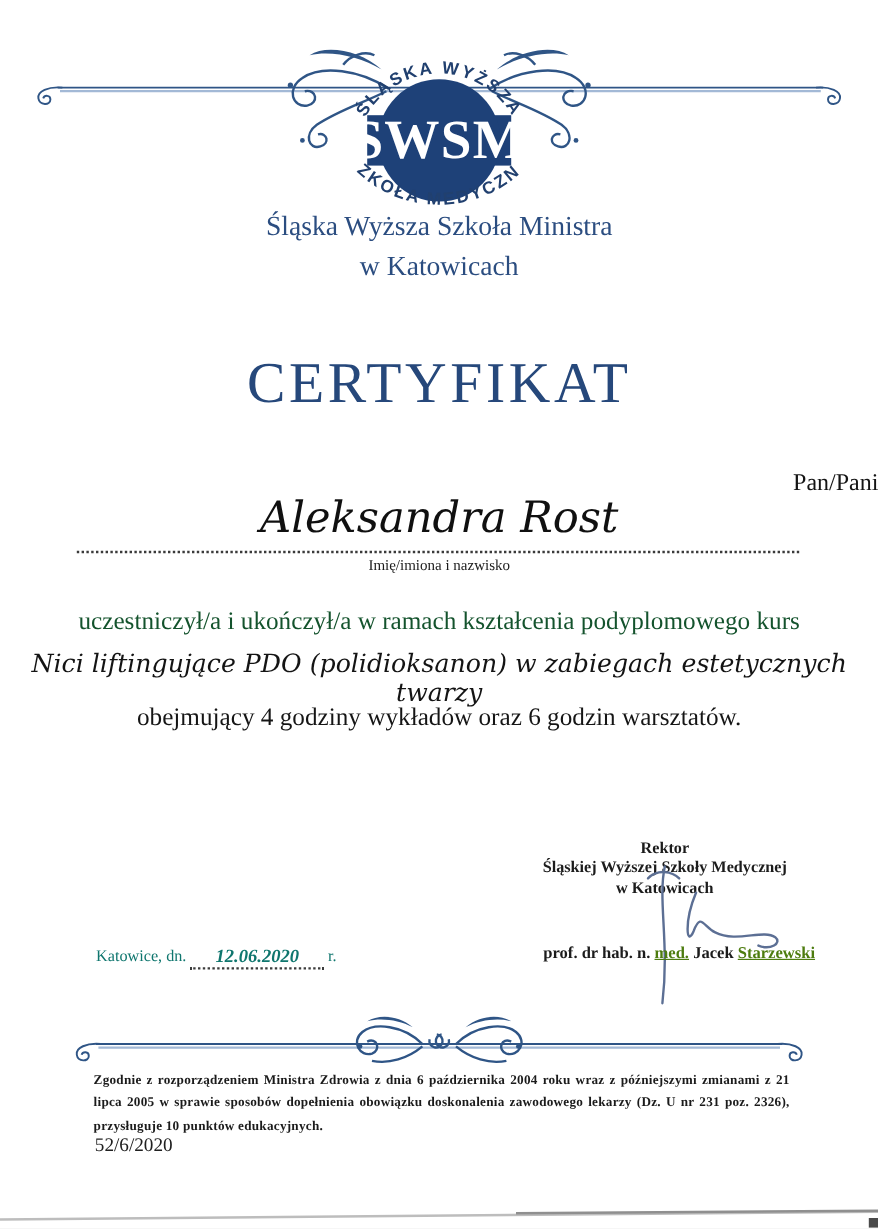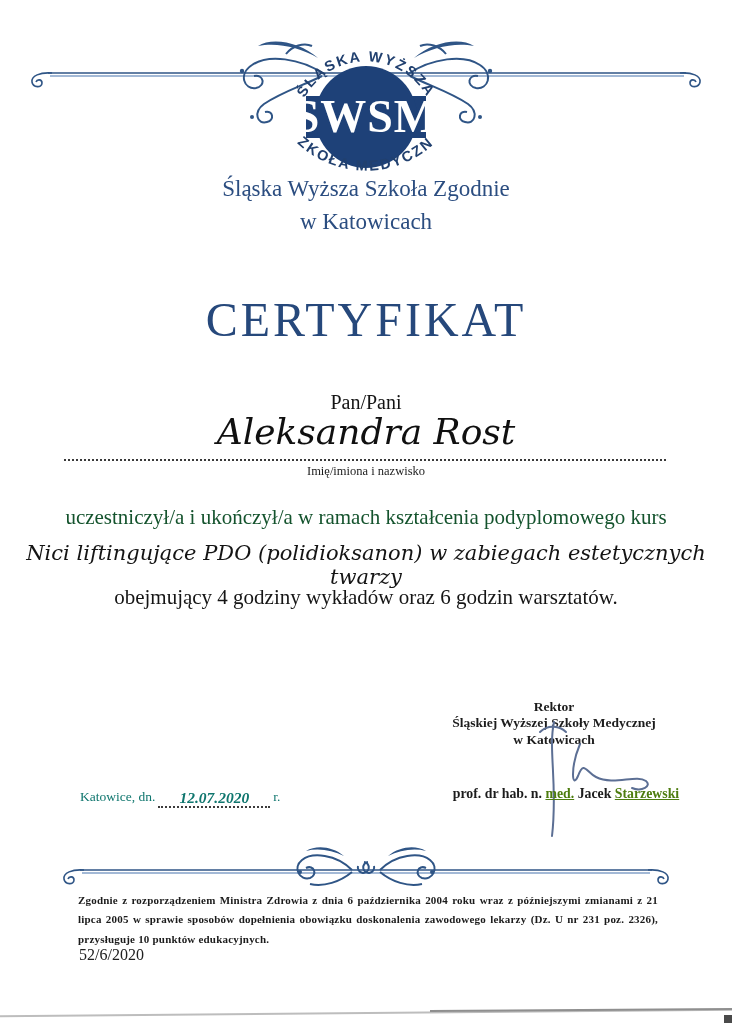--- a/index.html
+++ b/index.html
@@ -39,21 +39,21 @@
     color: #2b4d80;
   }
   .cert-title {
     top: 292px;
     margin: 0;
     font-size: 48px;
     font-weight: normal;
     letter-spacing: 3px;
     color: #26487b;
   }
-  .salutation { top: 391px; font-size: 20px; color: #141414; }
+  .salutation { top: 391px; font-size: 20px; color: #141414; text-align: right; }
   .recipient-name {
     top: 411px;
     font-family: "DejaVu Serif", serif;
     font-style: italic;
     font-size: 36px;
     color: #101010;
   }
   .name-rule {
     top: 459px;
     left: 64px;
@@ -177,21 +177,21 @@
       </text>
       <text class="logo-abbr" x="366" y="132" text-anchor="middle">SWSM</text>
       <path id="arcBottomPath" d="M 294 140 A 100 100 0 0 0 438 140" fill="none" stroke="none"></path>
       <text class="arc-text">
         <textPath href="#arcBottomPath" xlink:href="#arcBottomPath" startOffset="50%" text-anchor="middle">SZKOŁA MEDYCZNA</textPath>
       </text>
     </g>
   </svg>
 
   <div class="abs centered school-name">
-    <div>Śląska Wyższa Szkoła Zgodnie</div>
+    <div>Śląska Wyższa Szkoła Ministra</div>
     <div>w Katowicach</div>
   </div>
 
   <h1 class="abs centered cert-title">CERTYFIKAT</h1>
 
   <div class="abs centered salutation">Pan/Pani</div>
   <div class="abs centered recipient-name">Aleksandra Rost</div>
   <div class="abs name-rule"></div>
   <div class="abs centered name-label">Imię/imiona i nazwisko</div>
 
@@ -215,21 +215,21 @@
 
   <div class="abs prof-line">
     <span>prof. dr hab. n.</span>
     <span class="faded">med.</span>
     <span>Jacek</span>
     <span class="faded">Starzewski</span>
   </div>
 
   <div class="abs date-line">
     <span>Katowice, dn.</span>
-    <span class="date-box">12.07.2020</span>
+    <span class="date-box">12.06.2020</span>
     <span>r.</span>
   </div>
 
   <svg class="abs bottom-ornament" width="732" height="52" viewBox="0 0 732 52" xmlns="http://www.w3.org/2000/svg" xmlns:xlink="http://www.w3.org/1999/xlink">
     <path d="M 80 24 L 652 24" stroke="#2f5586" stroke-width="1.6" fill="none"></path>
     <path d="M 82 27 L 650 27" stroke="#a3b9d6" stroke-width="1.8" fill="none"></path>
     <path d="M 84 24 C 72 23 63 27 64 33 C 65 39 74 39 74 34 C 74 30 69 30 68 33" stroke="#2f5586" stroke-width="1.6" fill="none"></path>
     <path d="M 648 24 C 660 23 669 27 668 33 C 667 39 658 39 658 34 C 658 30 663 30 664 33" stroke="#2f5586" stroke-width="1.6" fill="none"></path>
     <g id="scrollLeft" stroke="#2f5586" stroke-width="2" fill="none">
       <path d="M 352 24 C 336 8 312 6 302 14 C 292 22 300 35 310 32 C 318 29 314 18 306 22"></path>

